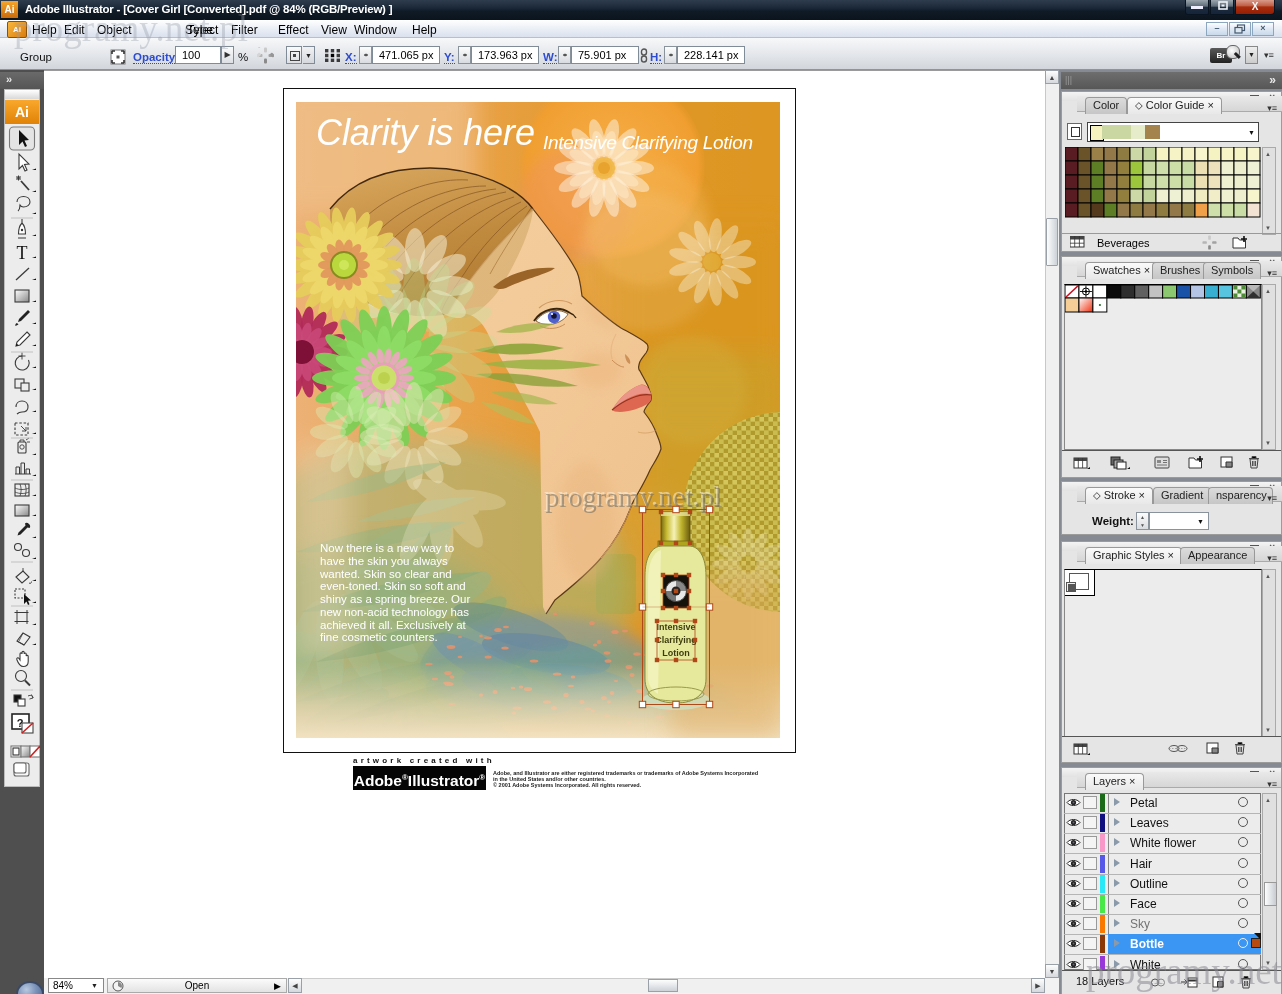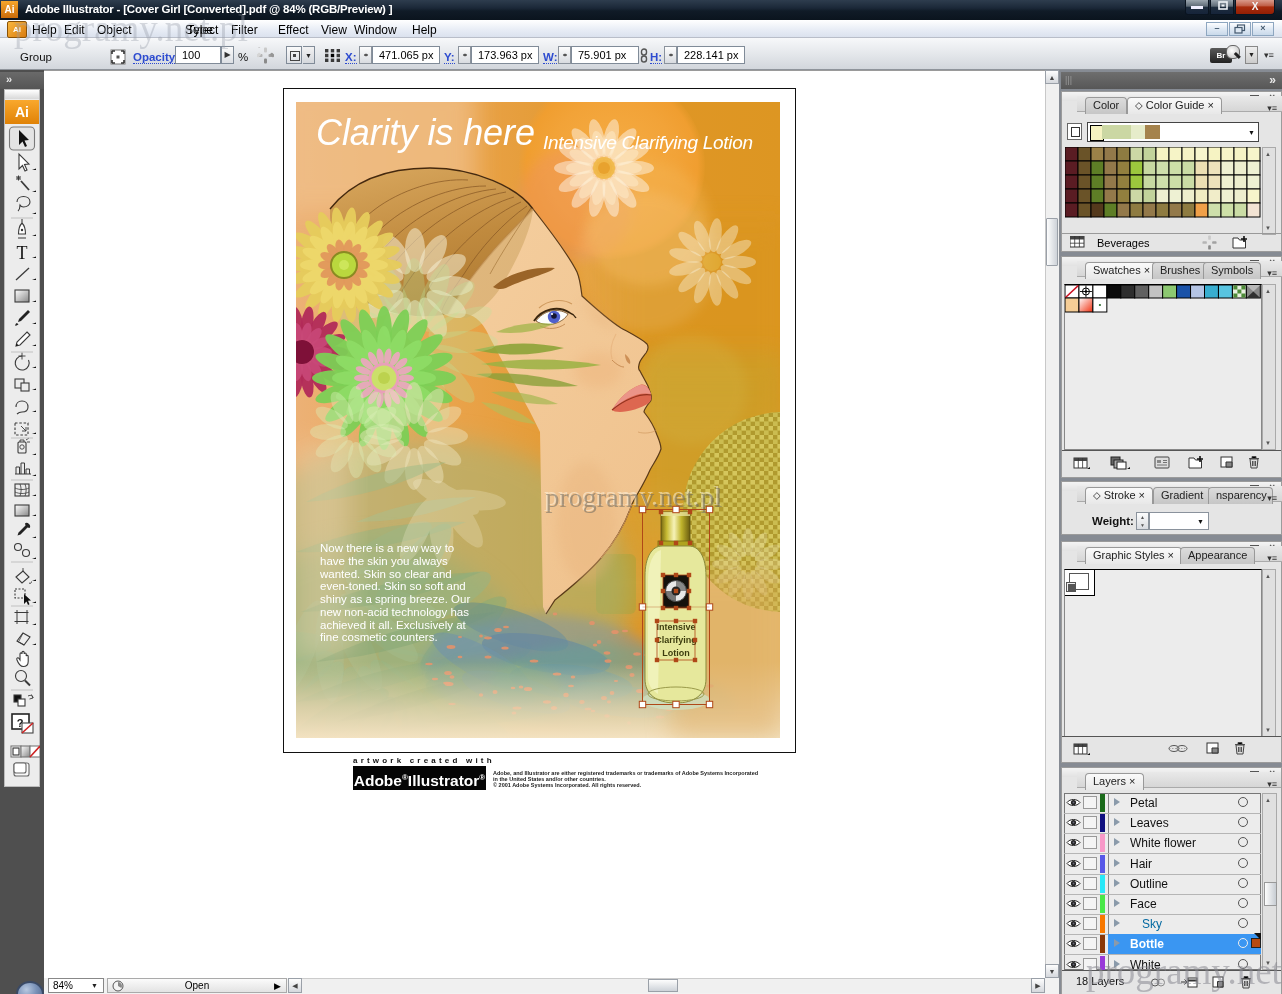--- a/index.html
+++ b/index.html
@@ -1265,21 +1265,21 @@
     <div style="position:absolute;left:176px;top:130.0px;width:10px;height:10px;border:1.2px solid #555;border-radius:50%;box-sizing:border-box;"></div>
     <div style="position:absolute;left:2px;top:146.0px;width:197px;height:1px;background:#b5b5b5;"></div>
     <svg style="position:absolute;left:4px;top:150.2px;" width="15" height="11" viewBox="0 0 15 11">
       <path d="M1 5.5 C4 1.5 11 1.5 14 5.5 C11 9.5 4 9.5 1 5.5 Z" fill="#fff" stroke="#222" stroke-width="1"></path>
       <circle cx="7.5" cy="5.5" r="2.6" fill="#222"></circle>
       <circle cx="7.5" cy="5.5" r="1" fill="#667"></circle>
     </svg>
     <div style="position:absolute;left:21px;top:149.2px;width:14px;height:13px;background:#f4f4f4;border:1px solid #999;box-sizing:border-box;"></div>
     <div style="position:absolute;left:38px;top:147.2px;width:5px;height:18px;background:#f87800;"></div>
     <div style="position:absolute;left:52px;top:151.2px;width:0;height:0;border-left:6px solid #8a9aaa;border-top:4.5px solid transparent;border-bottom:4.5px solid transparent;"></div>
-    <div style="position:absolute;left:68px;top:149.2px;font-size:12px;color:#0369a1;margin-left:12px;">Sky</div>
+    <div style="position:absolute;left:68px;top:149.2px;font-size:12px;color:#737373;">Sky</div>
     <div style="position:absolute;left:176px;top:150.2px;width:10px;height:10px;border:1.2px solid #555;border-radius:50%;box-sizing:border-box;"></div>
     <div style="position:absolute;left:2px;top:166.2px;width:197px;height:1px;background:#b5b5b5;"></div>
     <div style="position:absolute;left:46px;top:166.4px;width:153px;height:20px;background:#3a96f2;"></div>
     <svg style="position:absolute;left:4px;top:170.4px;" width="15" height="11" viewBox="0 0 15 11">
       <path d="M1 5.5 C4 1.5 11 1.5 14 5.5 C11 9.5 4 9.5 1 5.5 Z" fill="#fff" stroke="#222" stroke-width="1"></path>
       <circle cx="7.5" cy="5.5" r="2.6" fill="#222"></circle>
       <circle cx="7.5" cy="5.5" r="1" fill="#667"></circle>
     </svg>
     <div style="position:absolute;left:21px;top:169.4px;width:14px;height:13px;background:#f4f4f4;border:1px solid #999;box-sizing:border-box;"></div>
     <div style="position:absolute;left:38px;top:167.4px;width:5px;height:18px;background:#8a3808;"></div>

